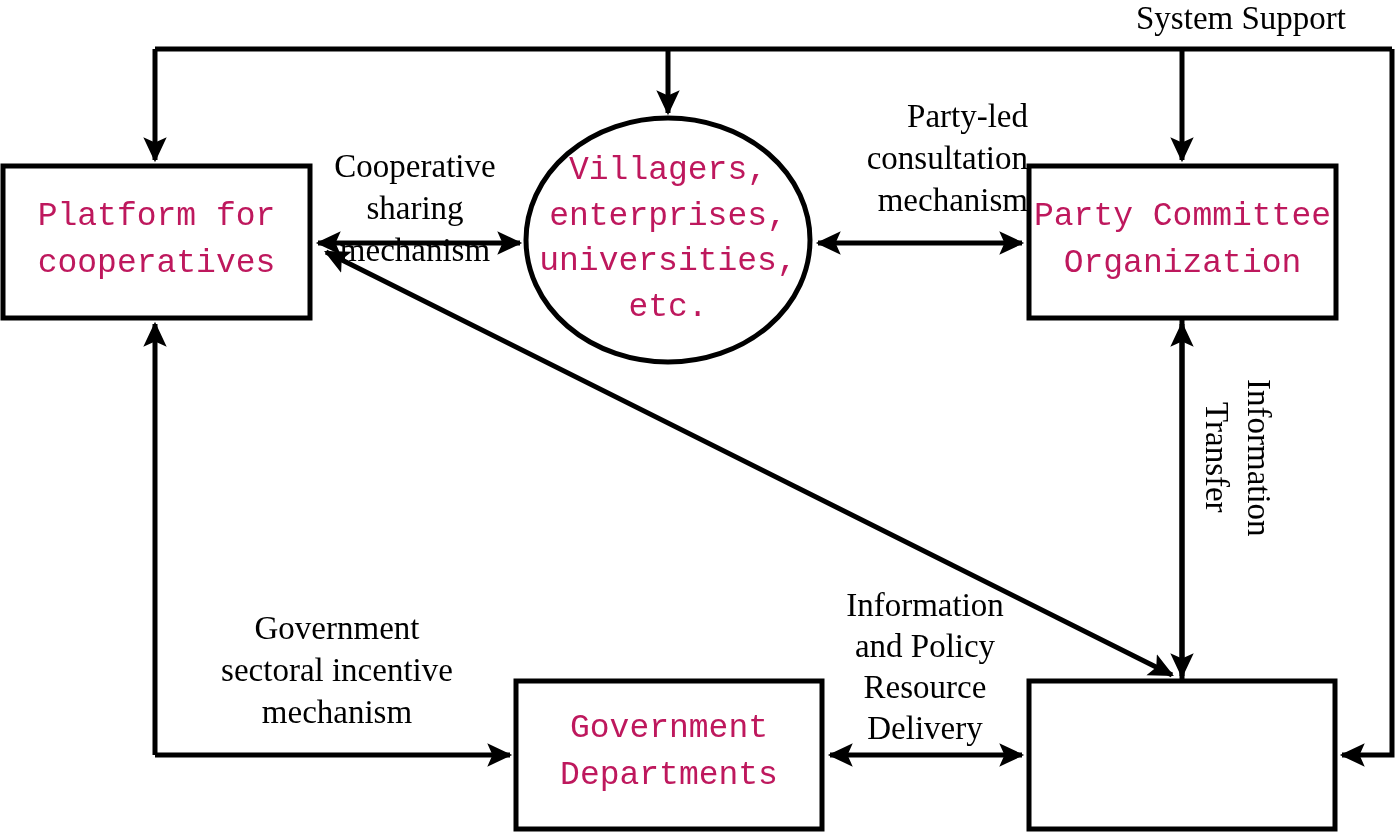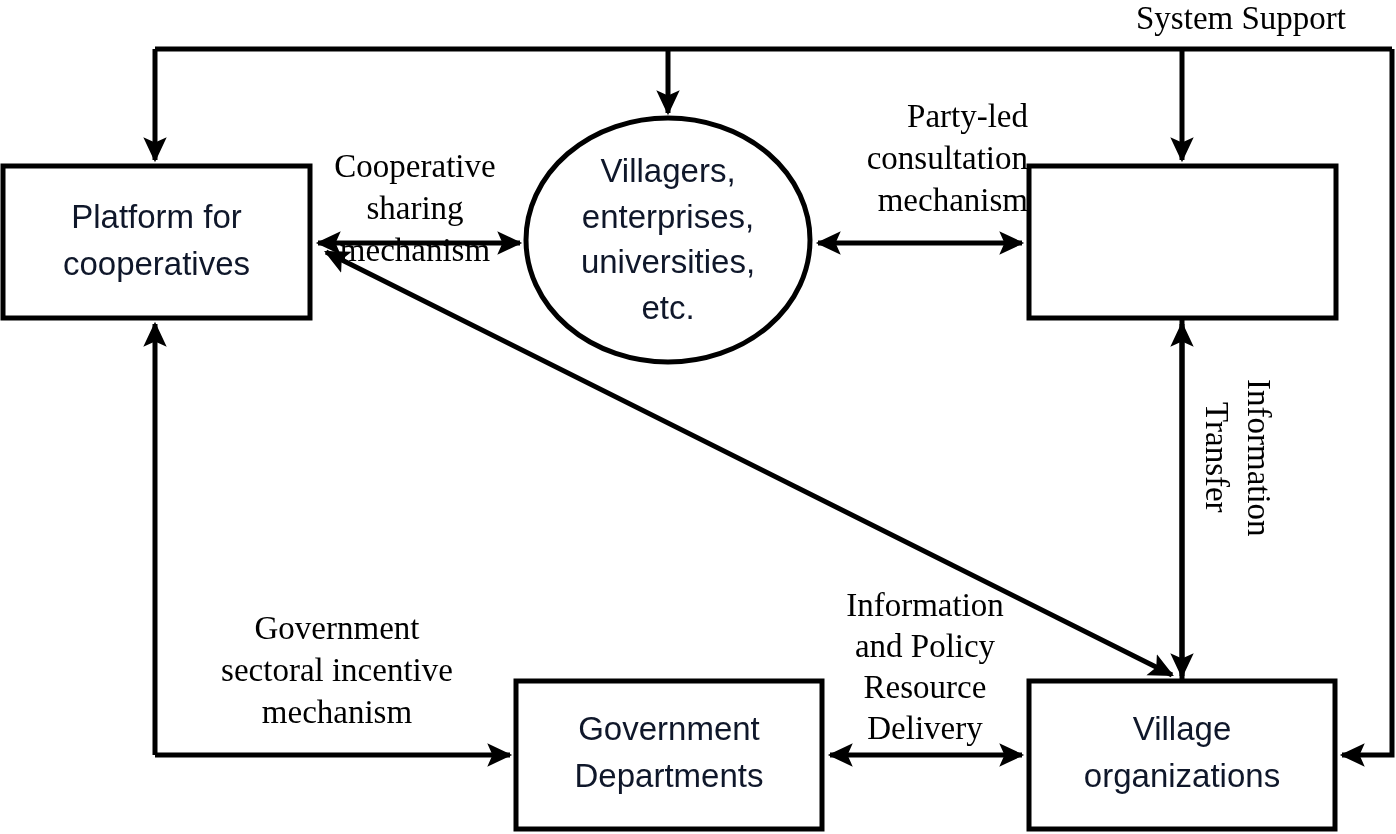--- a/index.html
+++ b/index.html
@@ -20,22 +20,22 @@
   #diagram-svg {
     position: absolute;
     left: 0;
     top: 0;
     width: 1396px;
     height: 834px;
   }
   .node-label {
     position: absolute;
     text-align: center;
-    color: #0f172a;
-    font-family: Liberation Sans, sans-serif;
+    color: #be185d;
+    font-family: Liberation Mono, monospace;
     font-size: 33px;
     line-height: 1.42;
     white-space: pre-line;
     pointer-events: none;
   }
   .edge-label {
     position: absolute;
     text-align: center;
     color: #000000;
     font-family: "Liberation Serif", "DejaVu Serif", serif;
@@ -106,26 +106,26 @@
   </svg>
 
   <div class="node-label" style="left:3px; top:194px; width:307px;">Platform for
 cooperatives</div>
 
   <div class="node-label" style="left:528px; top:148px; width:280px; line-height:1.38;">Villagers,
 enterprises,
 universities,
 etc.</div>
 
+  <div class="node-label" style="left:1029px; top:194px; width:307px;">Party Committee
+Organization</div>
 
   <div class="node-label" style="left:516px; top:706px; width:306px;">Government
 Departments</div>
 
-  <div class="node-label" style="left:1029px; top:706px; width:306px;">Village
-organizations</div>
 
   <div class="edge-label" style="left:1086px; top:-3px; width:310px;">System Support</div>
 
   <div class="edge-label" style="left:308px; top:105px; width:214px;margin-top:40px;">Cooperative
 sharing
 mechanism</div>
 
   <div class="edge-label" style="left:812px; top:95px; width:216px;text-align:right;">Party-led
 consultation
 mechanism</div>

